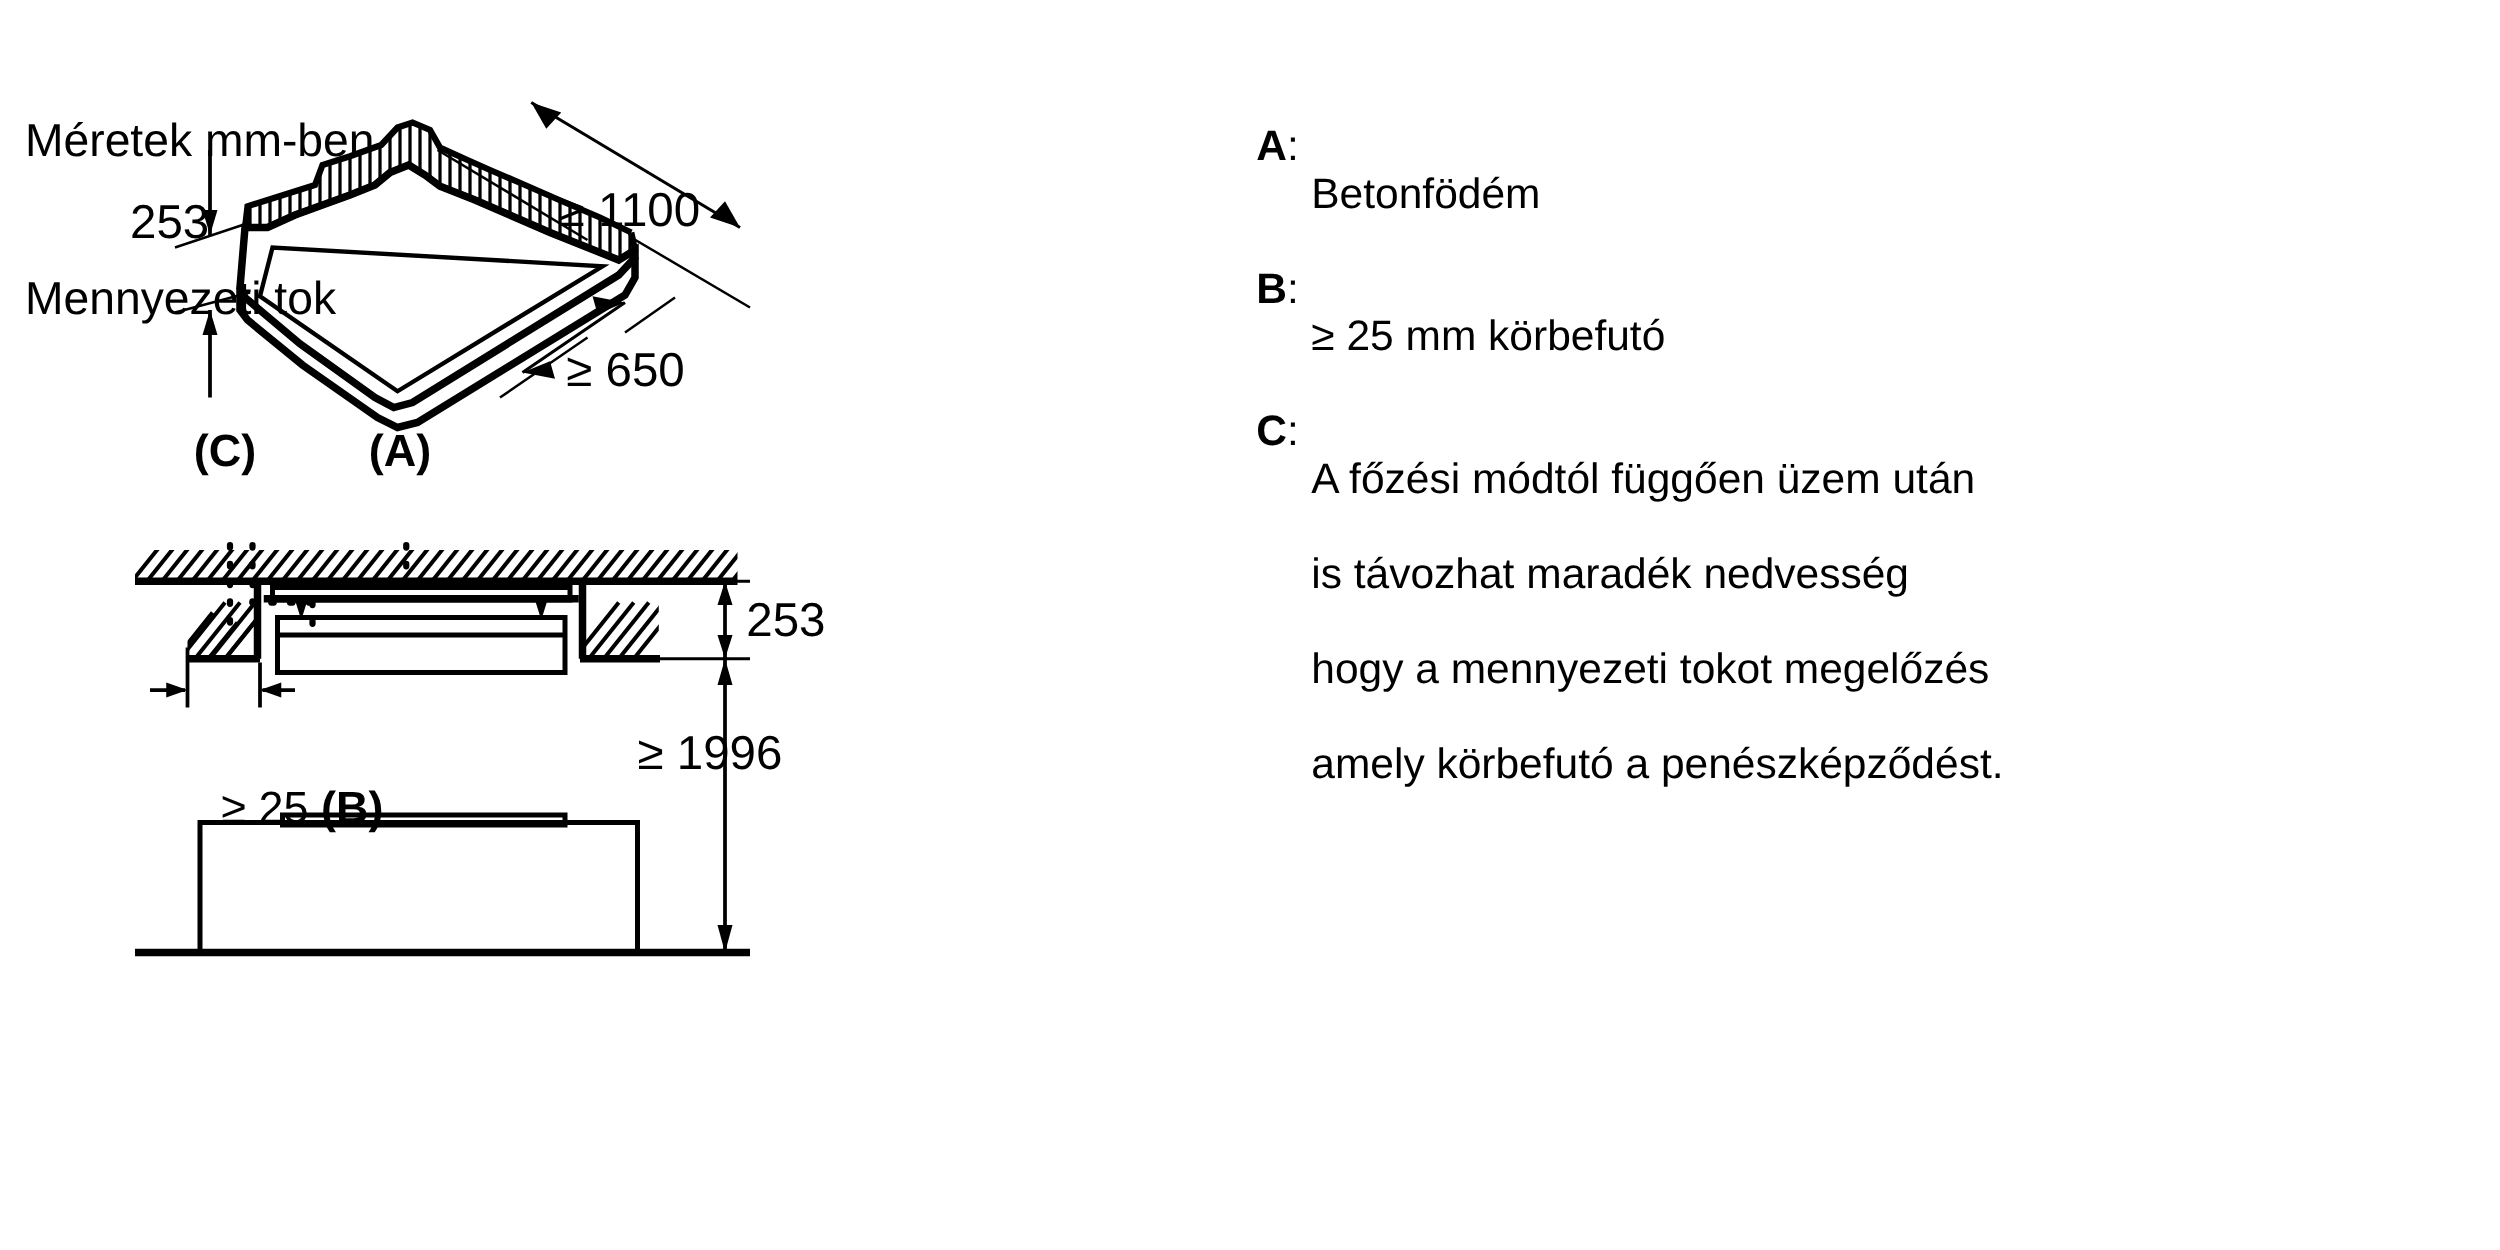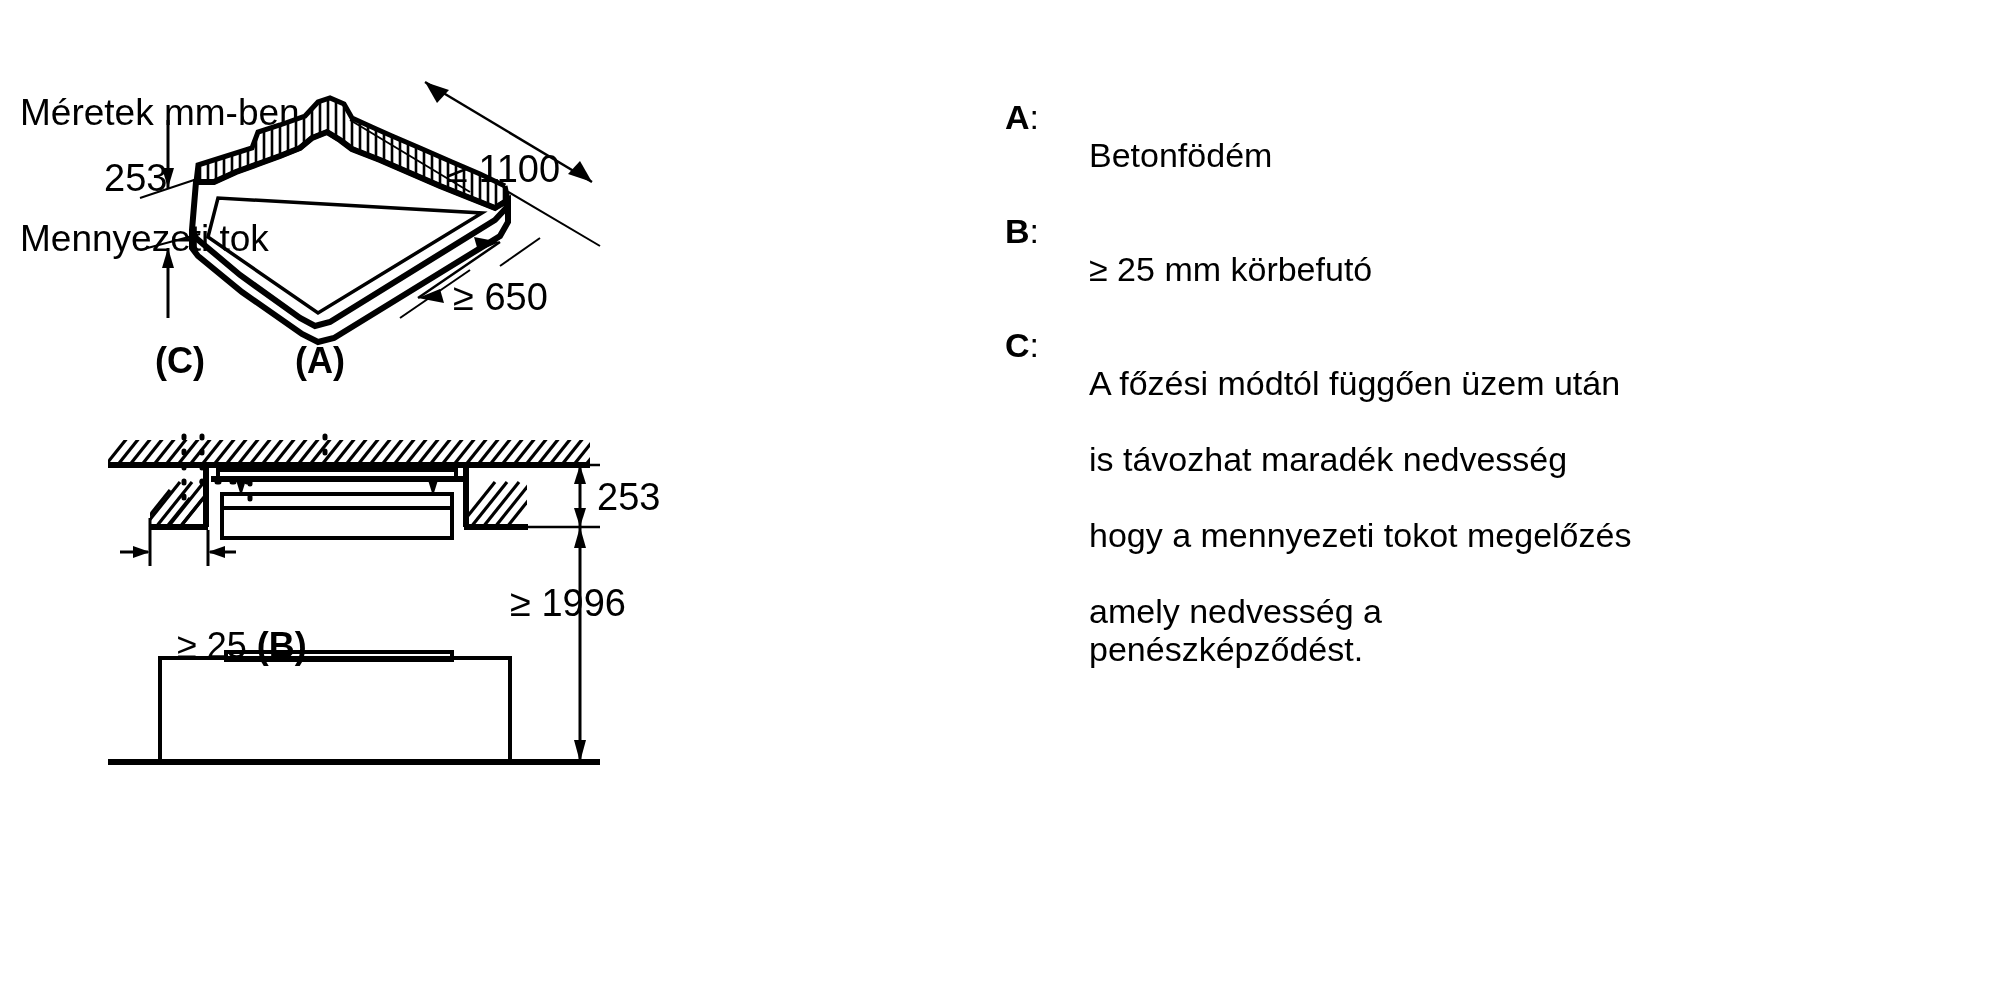--- a/index.html
+++ b/index.html
@@ -50,21 +50,21 @@
   .legend-key {
     font-weight: bold;
     flex: 0 0 auto;
   }
   .legend-colon { flex: 0 0 auto; }
   .legend-text {
     flex: 1 1 auto;
     padding-left: 10px;
     white-space: pre-line;
   }
-  .legend-text .cline { display: block; margin-left: 40px; }
+  .legend-text .cline { display: block; }
   .dimlabel-lg {
     font-size: 38px;
     line-height: 40px;
     white-space: pre;
   }
   .tag {
     font-size: 36px;
     font-weight: bold;
     white-space: pre;
   }
@@ -360,19 +360,19 @@
         <span class="cline">≥ 25 mm körbefutó</span>
       </span>
     </div>
 
     <div class="legend-row">
       <span class="legend-key">C</span><span class="legend-colon">:</span>
       <span class="legend-text">
         <span class="cline">A főzési módtól függően üzem után</span>
         <span class="cline">is távozhat maradék nedvesség</span>
         <span class="cline">hogy a mennyezeti tokot megelőzés</span>
-        <span class="cline">amely nedvesség a penészképződést.</span>
+        <span class="cline">amely körbefutó a penészképződést.</span>
       </span>
     </div>
 
   </div>
 
 </div>
 
 </body></html>

